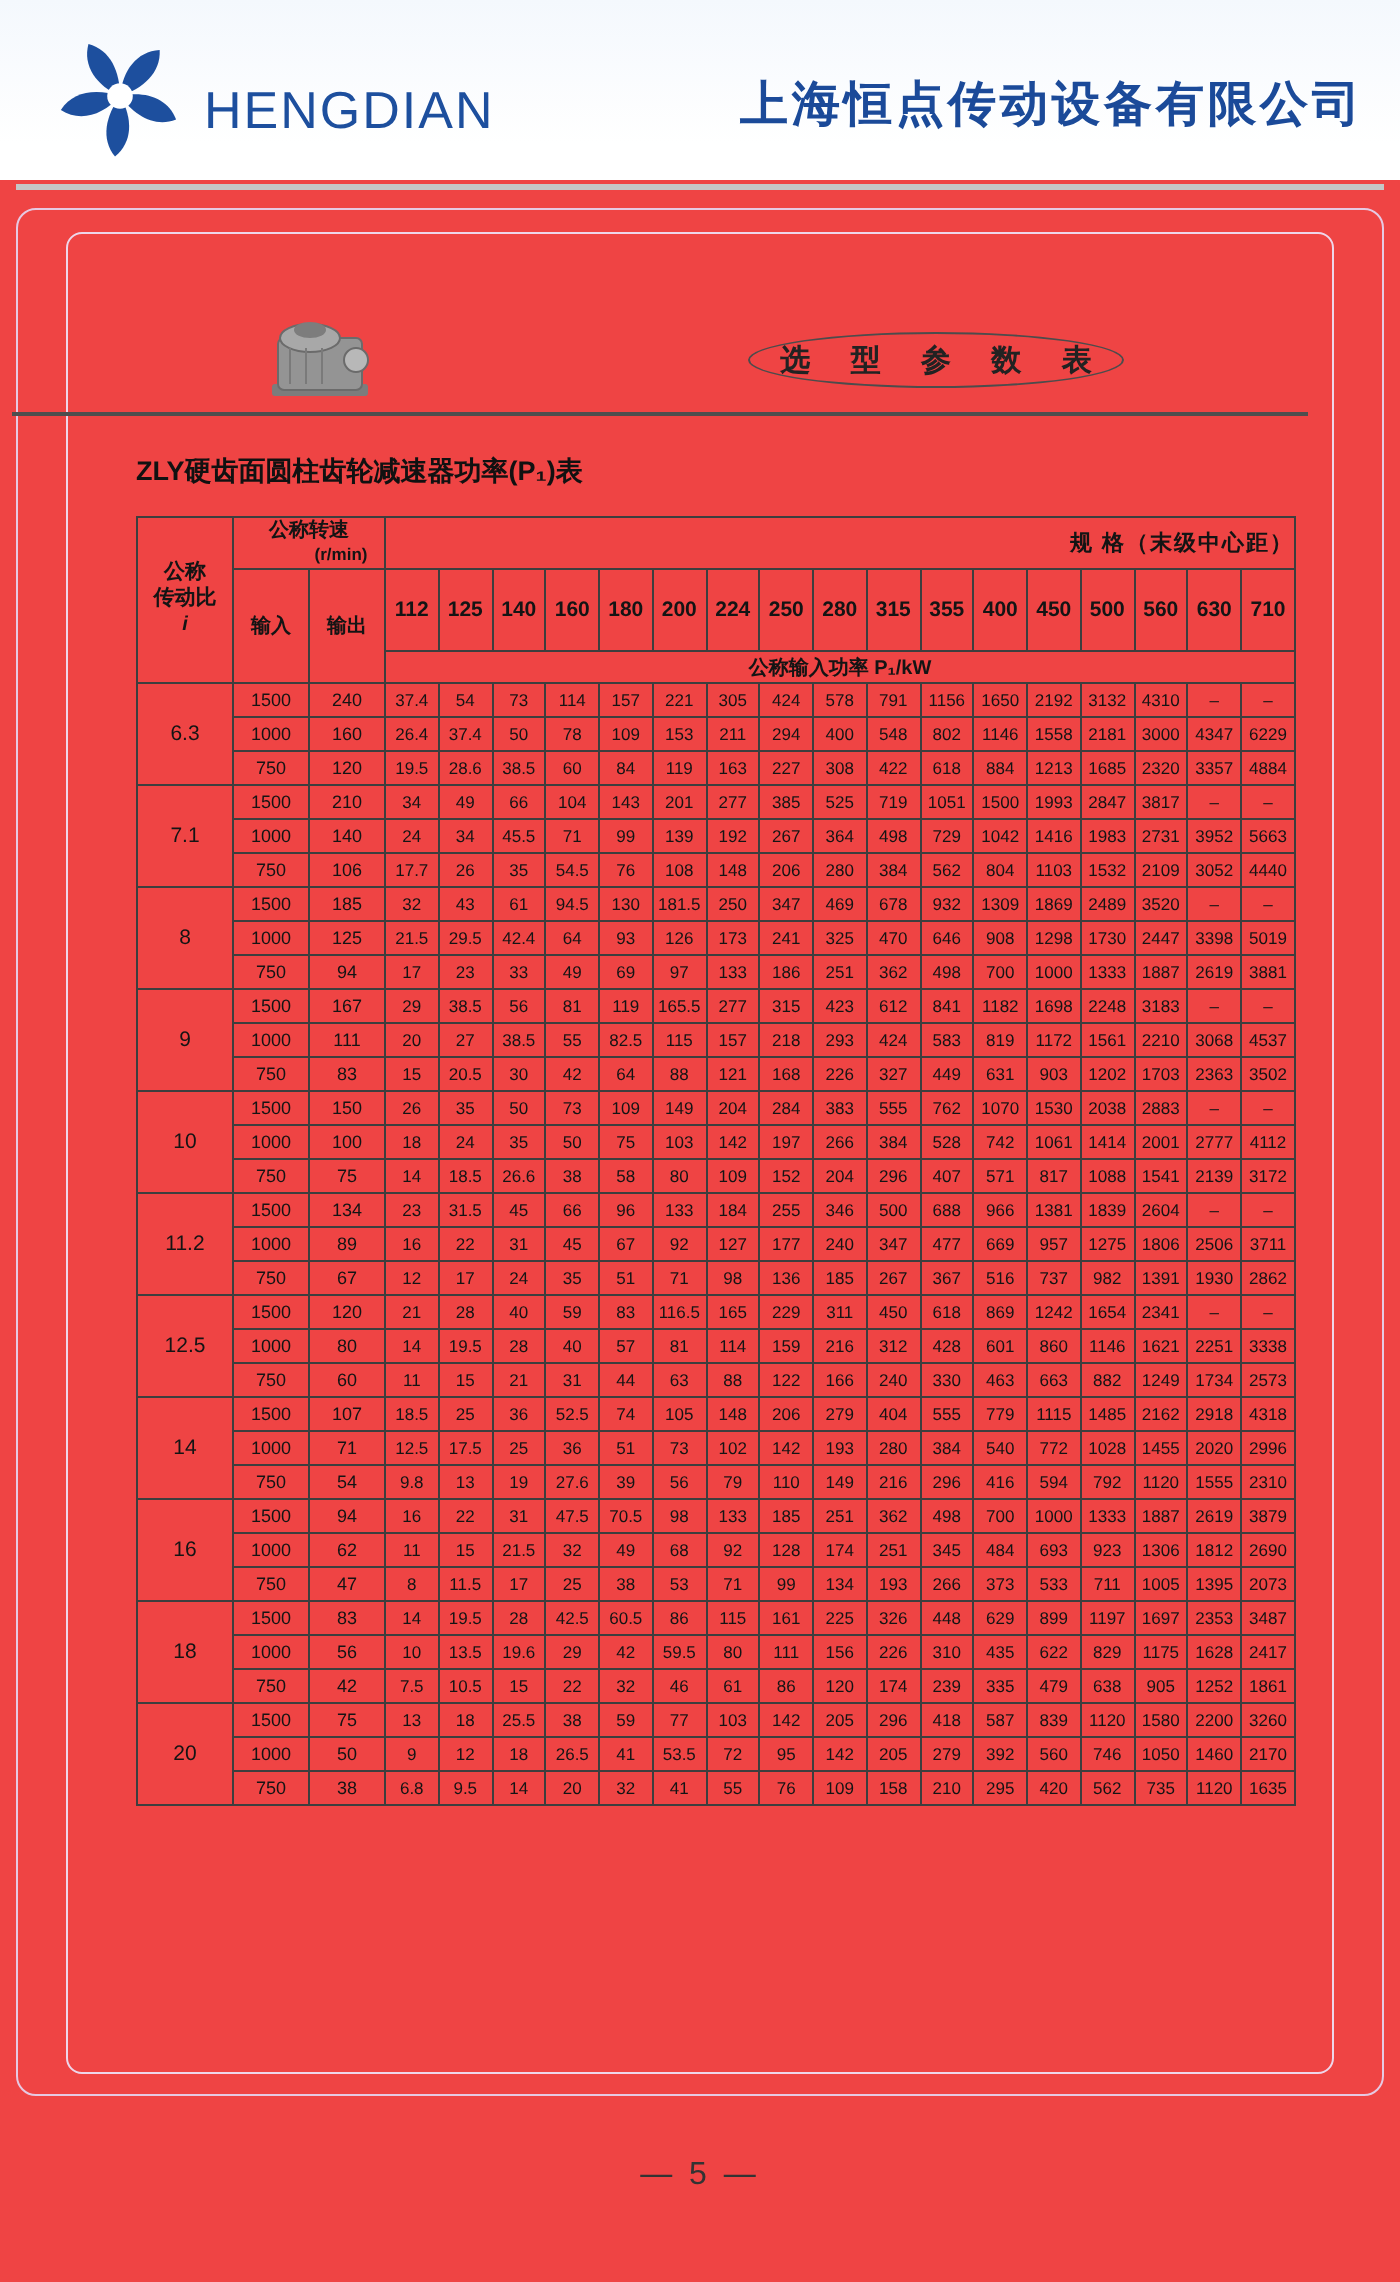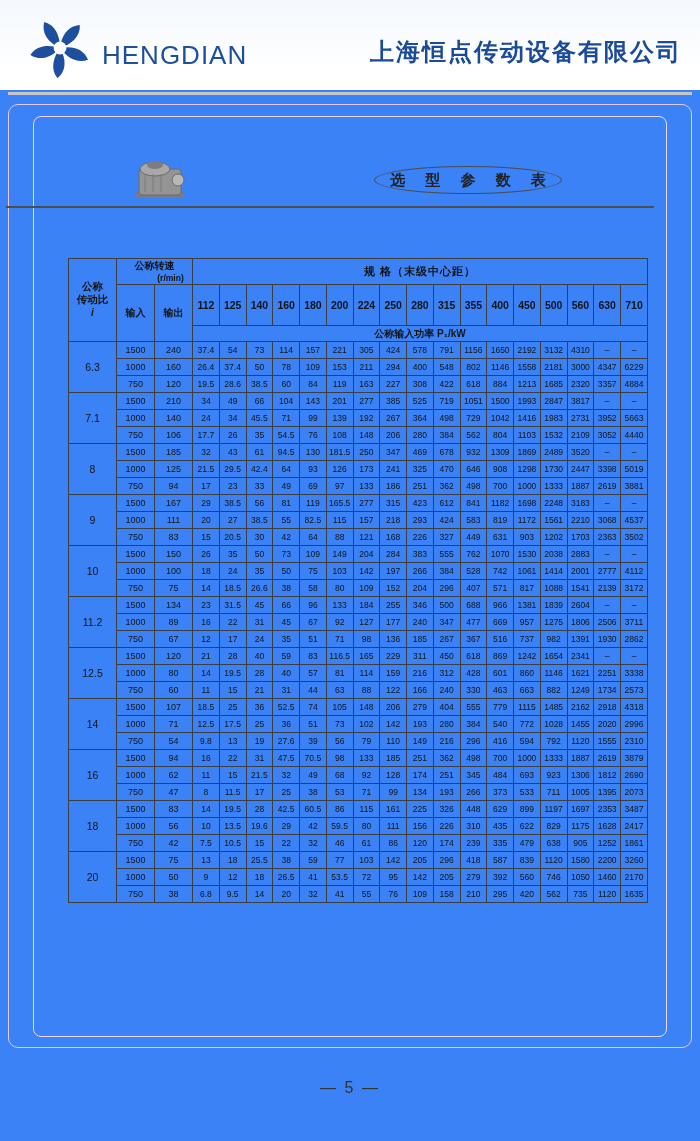--- a/index.html
+++ b/index.html
@@ -1,18 +1,18 @@
 <!DOCTYPE html>
 <html><head>
 <meta charset="utf-8">
 <style>
   * { margin:0; padding:0; box-sizing:border-box; }
   html,body { background:#fff; }
   body { width:700px; height:1141px; position:relative; font-family:"Liberation Sans","DejaVu Sans",sans-serif; }
-  .page { position:absolute; inset:0; background:#3b82f6; overflow:hidden; }
+  .page { position:absolute; inset:0; background:#ef4444; overflow:hidden; }
 
   
   .header { position:absolute; left:0; top:0; width:700px; height:90px;
             background:linear-gradient(180deg,#f4f8fd 0%,#ffffff 80%); }
   .logo-wrap { position:absolute; left:28px; top:16px; width:64px; height:64px; }
   .logo-text { position:absolute; left:102px; top:40px; font-size:26px; letter-spacing:1px;
                color:#1d4f9e; font-weight:500; }
   .company { position:absolute; right:18px; top:36px; font-size:24px; font-weight:bold;
              color:#1b4a99; font-family:"Liberation Serif","DejaVu Serif",serif; letter-spacing:2px; }
   .header-rule { position:absolute; left:8px; top:92px; width:684px; height:3px; background:#c6c6c6; }
@@ -36,21 +36,21 @@
   
   .tbl-wrap { position:absolute; left:68px; top:258px; width:580px; }
   table { border-collapse:collapse; table-layout:fixed; width:580px; }
   th,td { border:1px solid #3e3e3e; text-align:center; vertical-align:middle;
           padding:0; overflow:hidden; white-space:nowrap; color:#141414; }
   thead th { font-weight:bold; }
   .th-ratio { font-size:10.5px; line-height:1.25;text-align:center; }
   .th-ratio .i { font-size:10px; font-style:italic; font-weight:bold; }
   .th-speed { font-size:10px; line-height:1.2; height:26px; }
   .th-speed .unit { font-size:8.5px; font-weight:bold;margin-left:32px; }
-  .th-spec { font-size:11px; height:26px; letter-spacing:1px; }
+  .th-spec { font-size:11px; height:26px; letter-spacing:1px;text-align:right; }
   .size-th { font-size:10.5px; height:41px; }
   .th-io { font-size:10px;margin-left:24px; }
   .th-power { font-size:10px; height:16px; font-weight:bold; }
   tbody td { font-size:8.5px; height:17px; }
   tbody td.ratio { font-size:10.5px; }
   tbody td.io { font-size:9px; }
 
   
   .footer { position:absolute; left:0; bottom:44px; width:700px; text-align:center;
             font-size:16px; color:#333; letter-spacing:2px; }
@@ -90,20 +90,21 @@
       <ellipse cx="22" cy="9" rx="8" ry="4" fill="#7d7d7d"></ellipse>
       <circle cx="45" cy="24" r="6" fill="#b8b8b8" stroke="#6b6b6b" stroke-width="1"></circle>
       <line x1="12" y1="18" x2="12" y2="36" stroke="#7a7a7a" stroke-width="1"></line>
       <line x1="20" y1="18" x2="20" y2="36" stroke="#7a7a7a" stroke-width="1"></line>
       <line x1="28" y1="18" x2="28" y2="36" stroke="#7a7a7a" stroke-width="1"></line>
     </svg>
   </div>
   <div class="badge">选 型 参 数 表</div>
   <div class="section-rule"></div>
 
+  <div class="table-title">ZLY硬齿面圆柱齿轮减速器功率(P₁)表</div>
 
   <div class="tbl-wrap">
     <table>
       <colgroup>
         <col style="width:48px">
           <col style="width:38px">
           <col style="width:38px">
         <col>
           <col>
           <col>

